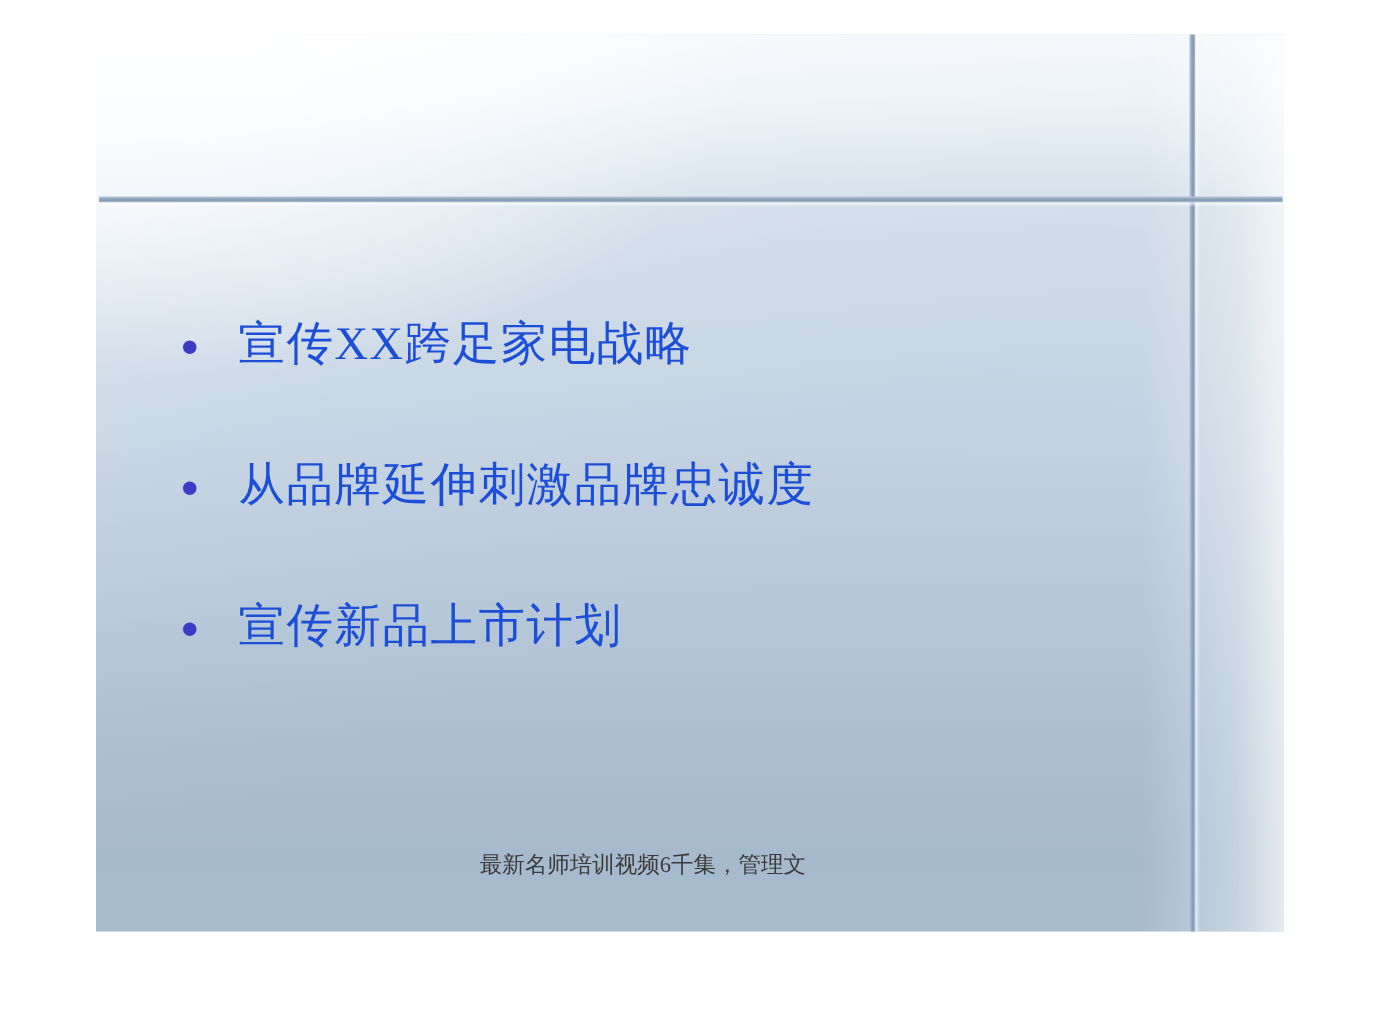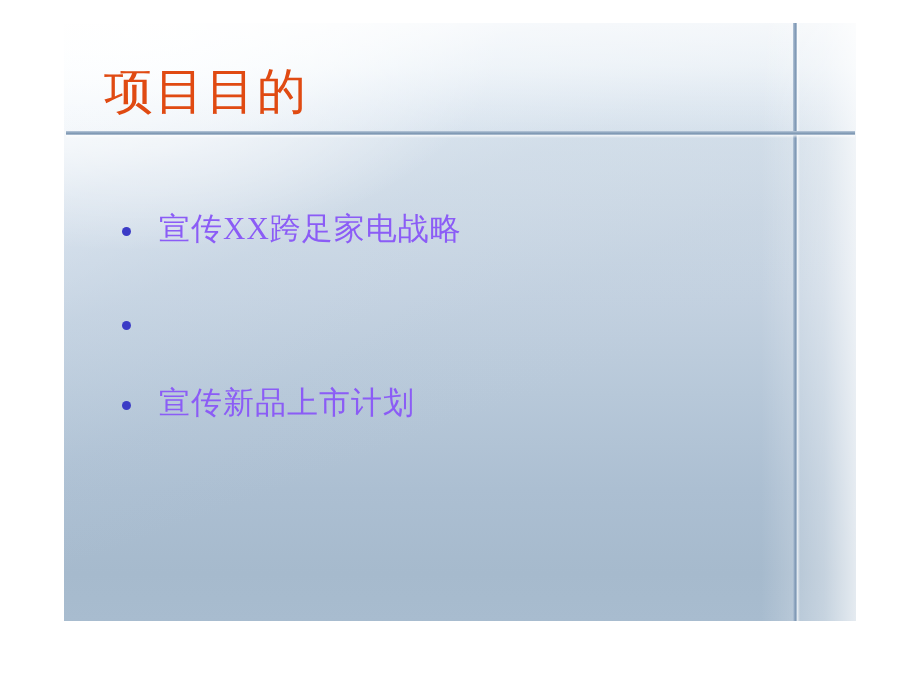--- a/index.html
+++ b/index.html
@@ -175,21 +175,21 @@
     border-radius: 50%;
     background: #3b3bc6;
     margin-top: 19px;
     margin-right: 28px;
   }
   .bullet-text {
     font-family: "Liberation Serif", "DejaVu Serif", serif;
     font-size: 31px;
     line-height: 42px;
     letter-spacing: 1px;
-    color: #8b5cf6;
+    color: #1d4ed8;
     white-space: nowrap;
   }
 
   
   .footer-note {
     position: absolute;
     left: 64px;
     top: 566px;
     width: 729px;
     text-align: center;
@@ -208,36 +208,37 @@
   <div class="bg-panel"></div>
   <div class="bg-panel-wash"></div>
   <div class="title-band"></div>
   <div class="bg-panel-edge"></div>
 
   <div class="rule-v"></div>
   <div class="rule-v-glow"></div>
   <div class="rule-h"></div>
   <div class="rule-h-glow"></div>
 
-  <div class="slide-title">项目目的</div>
 
   <div class="bullet-list">
 
     <div class="bullet-item">
       <span class="bullet-dot"></span>
       <span class="bullet-text">宣传XX跨足家电战略</span>
     </div>
 
     <div class="bullet-item">
       <span class="bullet-dot"></span>
+      <span class="bullet-text">从品牌延伸刺激品牌忠诚度</span>
     </div>
 
     <div class="bullet-item">
       <span class="bullet-dot"></span>
       <span class="bullet-text">宣传新品上市计划</span>
     </div>
 
   </div>
 
   <div class="footer-note">
+    <span class="footer-line">最新名师培训视频6千集，管理文</span>
   </div>
 
 </div>
 
 </body></html>

